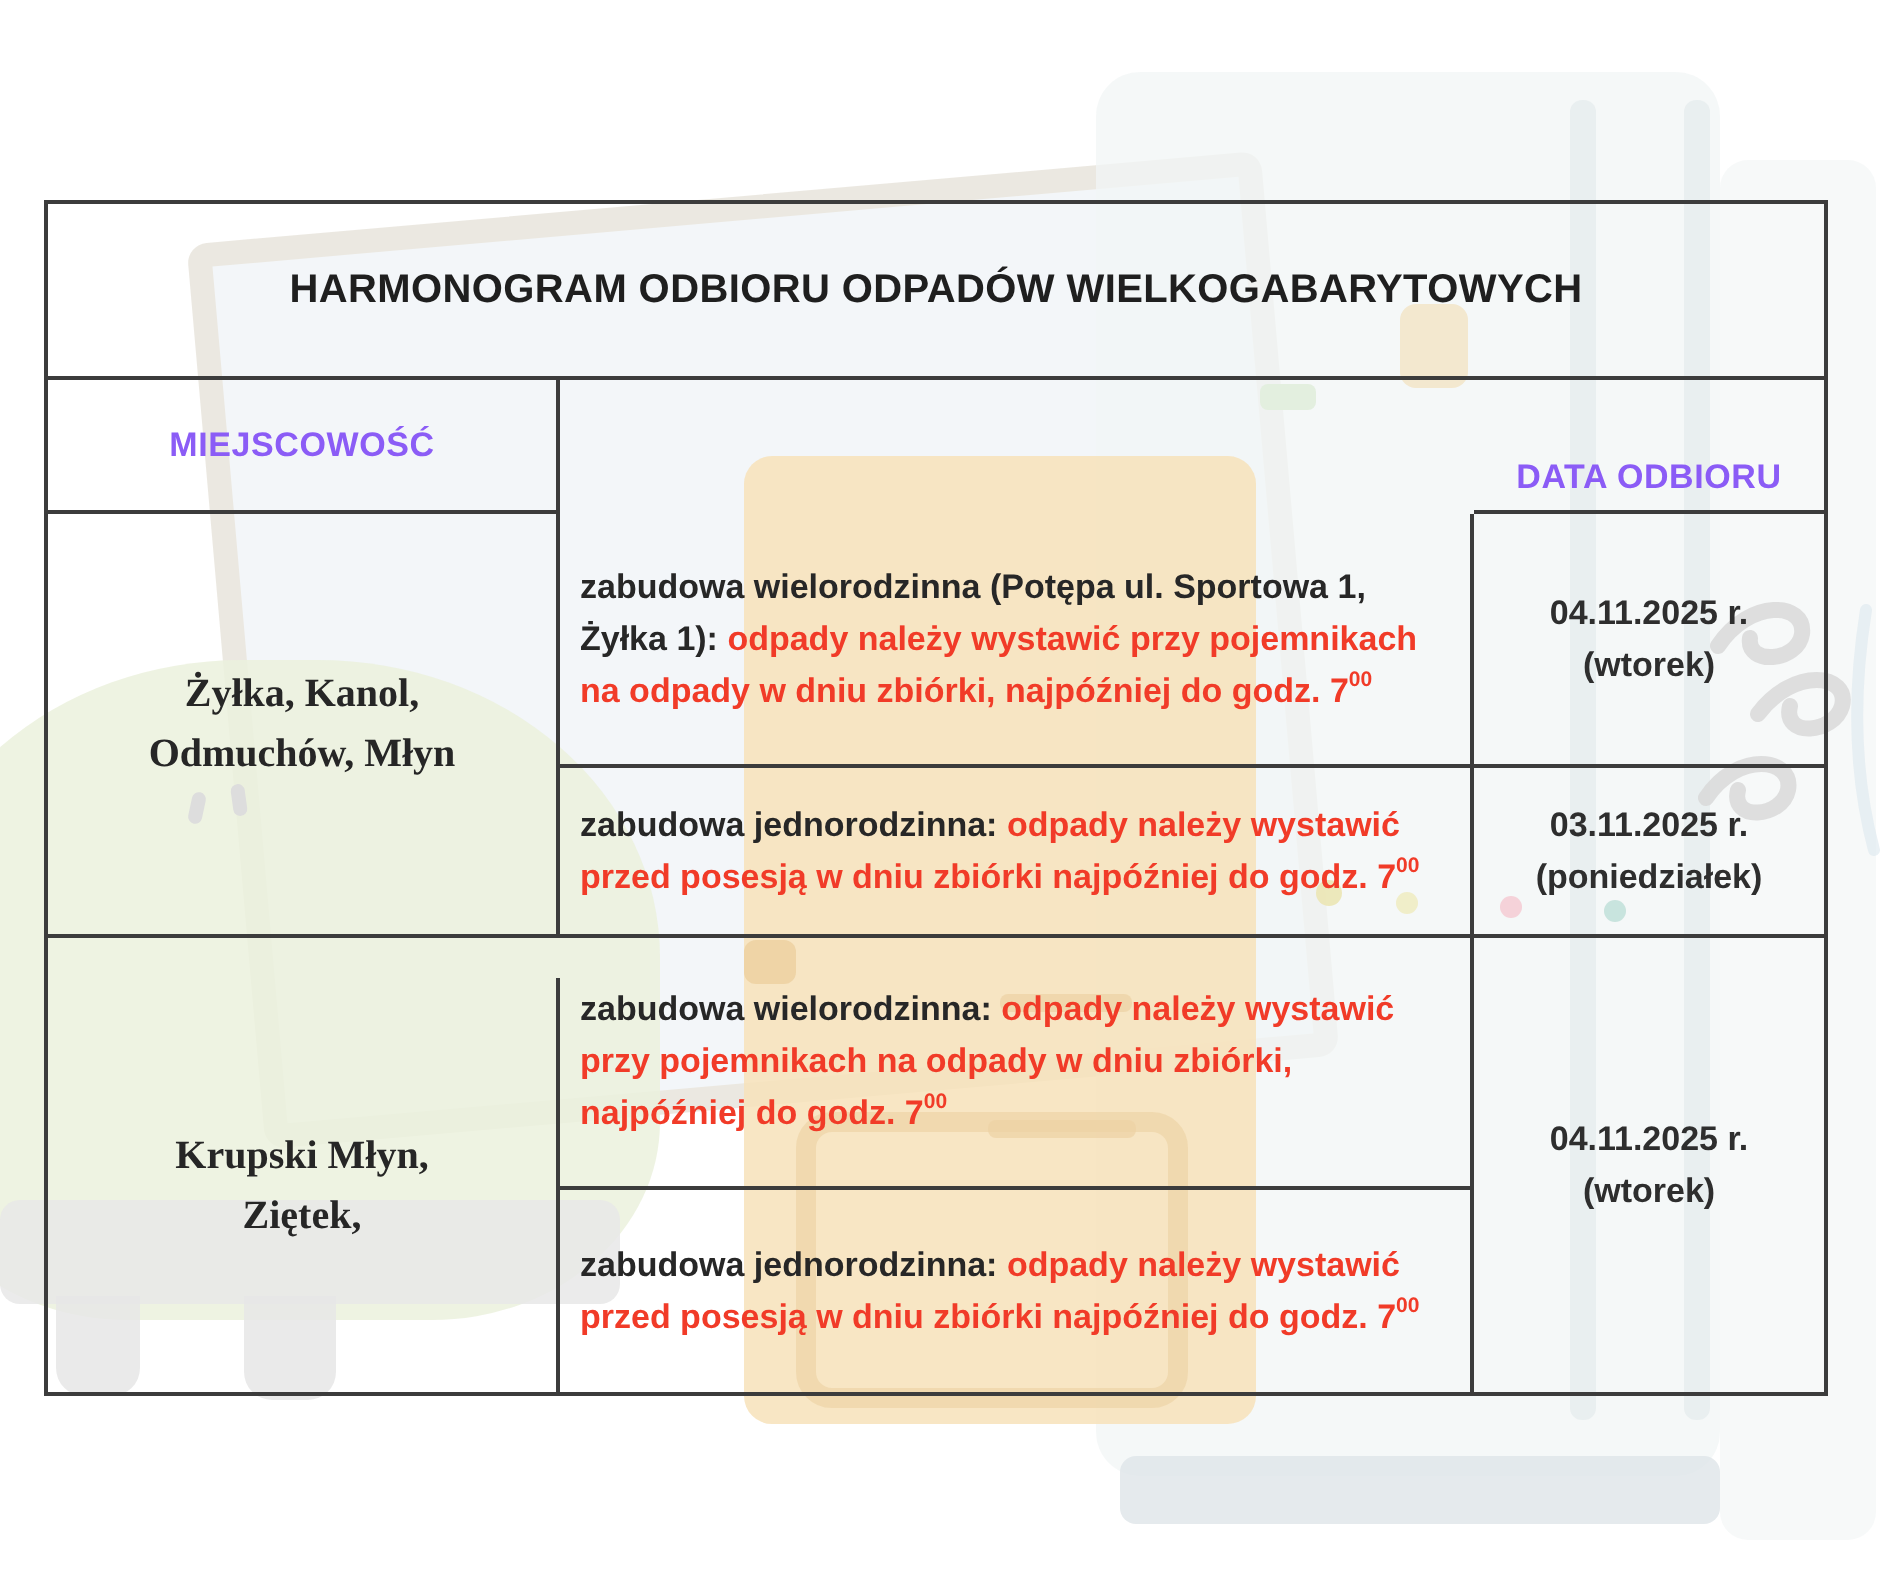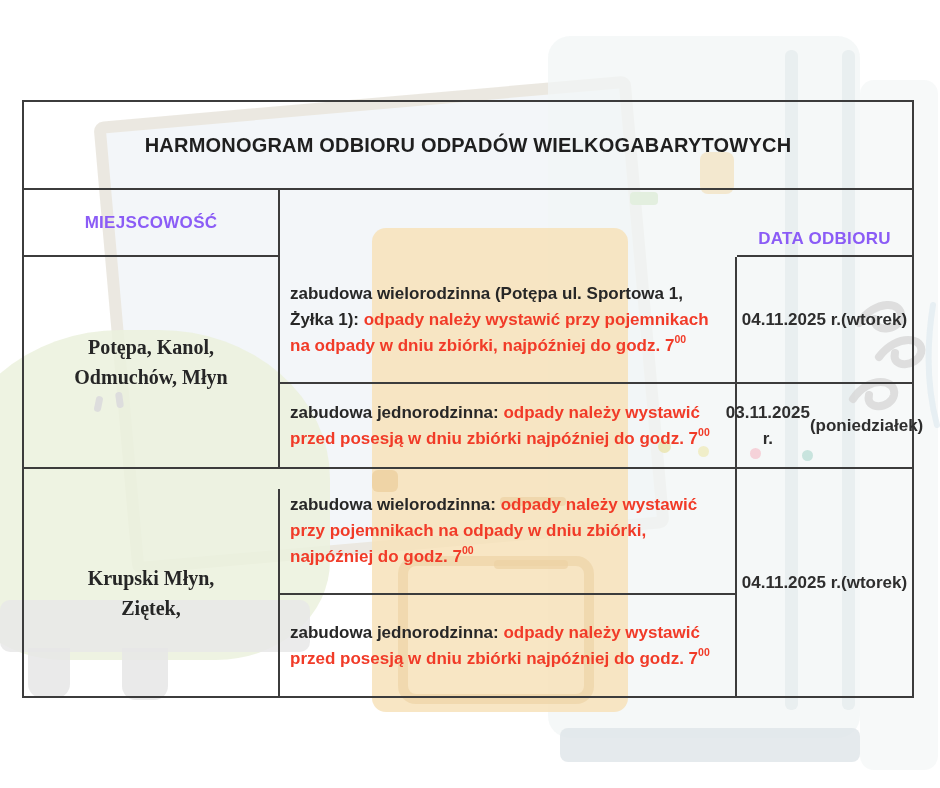--- a/index.html
+++ b/index.html
@@ -55,21 +55,21 @@
        color:#262626;line-height:1.5;flex-direction:column;}
   .loc1{grid-column:1;grid-row:3/5;}
   .loc2{grid-column:1;grid-row:5/7;margin-top:20px;}
   .desc{justify-content:flex-start;text-align:left;padding:0 12px 0 10px;font-size:17px;line-height:26px;}
   .desc .blk{display:inline;}
   .lbl{font-weight:700;color:#272727;}
   .red{font-weight:700;color:#f13b28;}
   sup.red{font-size:10.5px;line-height:0;position:relative;top:-1px;}
   .r1c2{grid-column:2;grid-row:3;} .r2c2{grid-column:2;grid-row:4;}
   .r3c2{grid-column:2;grid-row:5;} .r4c2{grid-column:2;grid-row:6;}
-  .date{font-size:17px;font-weight:700;color:#2e2e2e;line-height:26px;flex-direction:row;}
+  .date{font-size:17px;font-weight:700;color:#2e2e2e;line-height:26px;flex-direction:column;}
   .r1c3{grid-column:3;grid-row:3;} .r2c3{grid-column:3;grid-row:4;}
   .d34{grid-column:3;grid-row:5/7;}
 </style>
 </head>
 <body>
 
 <div class="page">
 
   <div class="bg">
     <div class="mirror"></div>
@@ -104,21 +104,21 @@
   </div>
 
   <div class="tbl">
 
     <div class="c title-cell bb">HARMONOGRAM ODBIORU ODPADÓW WIELKOGABARYTOWYCH</div>
 
     <div class="c hdr h1 br bb">MIEJSCOWOŚĆ</div>
     <div class="c hdr h3 bb">DATA ODBIORU</div>
 
     <div class="c loc loc1 br bb">
-      <div>Potępa, Kanol,</div>
+      <div>Żyłka, Kanol,</div>
       <div>Odmuchów,  Młyn</div>
     </div>
 
     <div class="c desc r1c2 br bb">
       <div class="blk">
         <span class="lbl">zabudowa wielorodzinna (Potępa ul. Sportowa 1, Żyłka 1): </span><span class="red">odpady należy wystawić przy pojemnikach na odpady w dniu zbiórki, najpóźniej do godz. 7</span><sup class="red">00</sup>
       </div>
     </div>
     <div class="c date r1c3 bb">
       <div>04.11.2025 r.</div>

